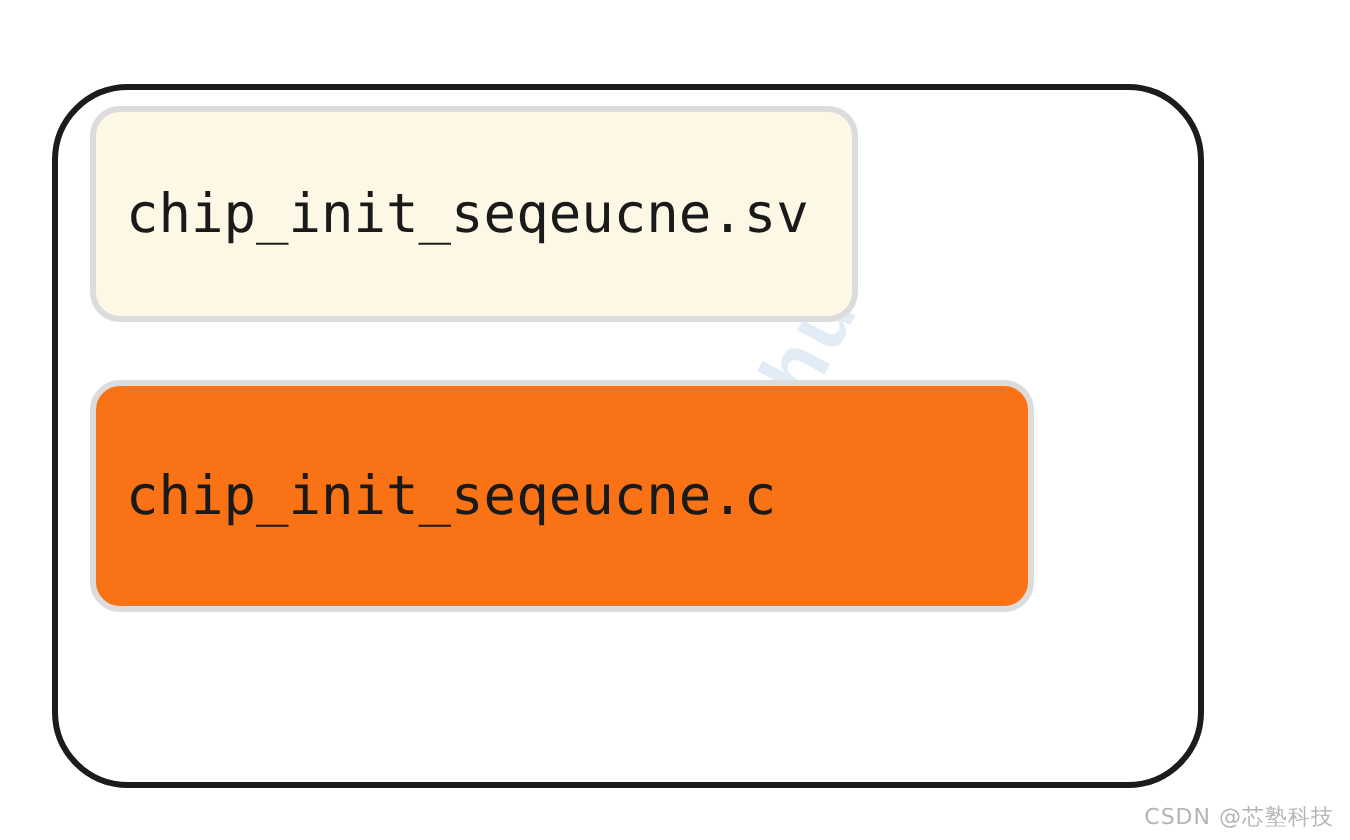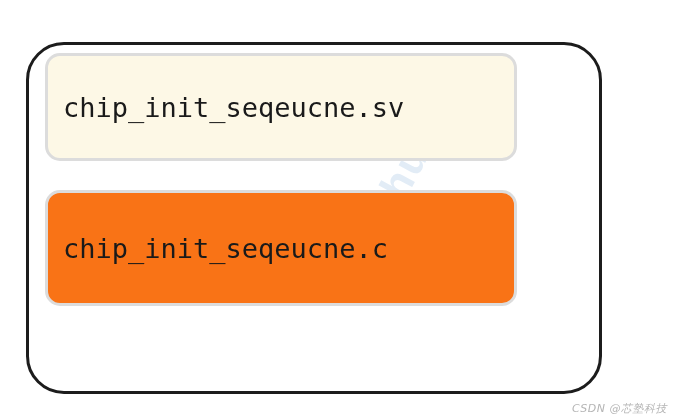--- a/index.html
+++ b/index.html
@@ -71,21 +71,21 @@
     font-size: 27px;
     letter-spacing: 0px;
     color: #1a1a1a;
     white-space: nowrap;
     padding-left: 15px;
     line-height: 1;
   }
 
   .file-box--sv {
     top: 53px;
-    width: 472px;
+    width: 384px;
     height: 108px;
     background: #fdf8e6;
   }
 
   .file-box--c {
     top: 190px;
     width: 472px;
     height: 116px;
     background: #f97316;
   }
@@ -95,21 +95,20 @@
     position: absolute;
     right: 8px;
     bottom: 4px;
     font-family: "DejaVu Sans", sans-serif;
     font-size: 11px;
     color: #b5b5b5;
     letter-spacing: 0.5px;
     white-space: nowrap;
     z-index: 4;
     user-select: none;
-    font-style: italic;
   }
 </style>
 </head>
 <body>
 
 <div id="canvas">
 
   <div class="watermark">Xinshu</div>
 
   <div class="outer-box"></div>

